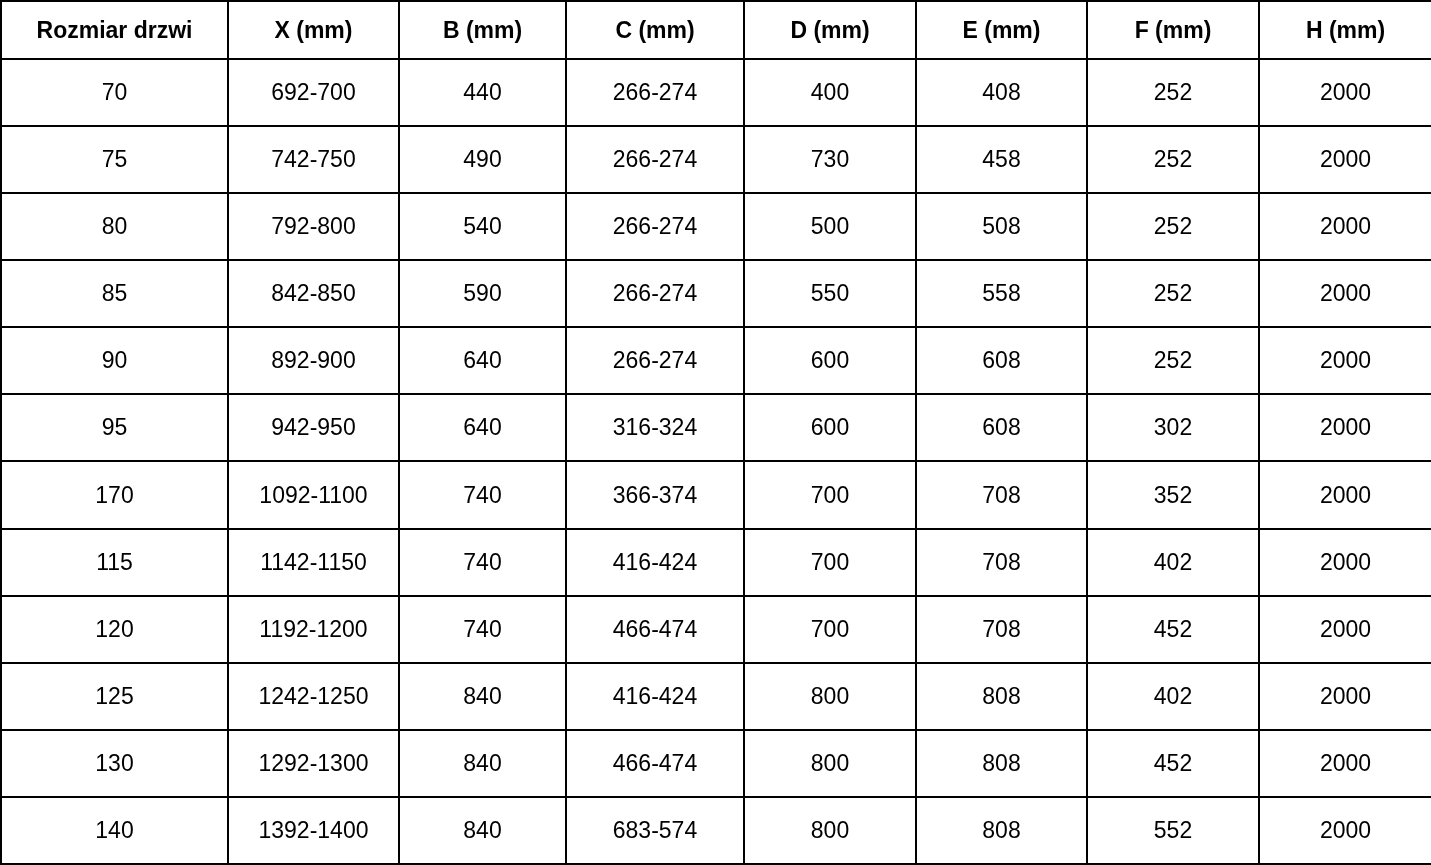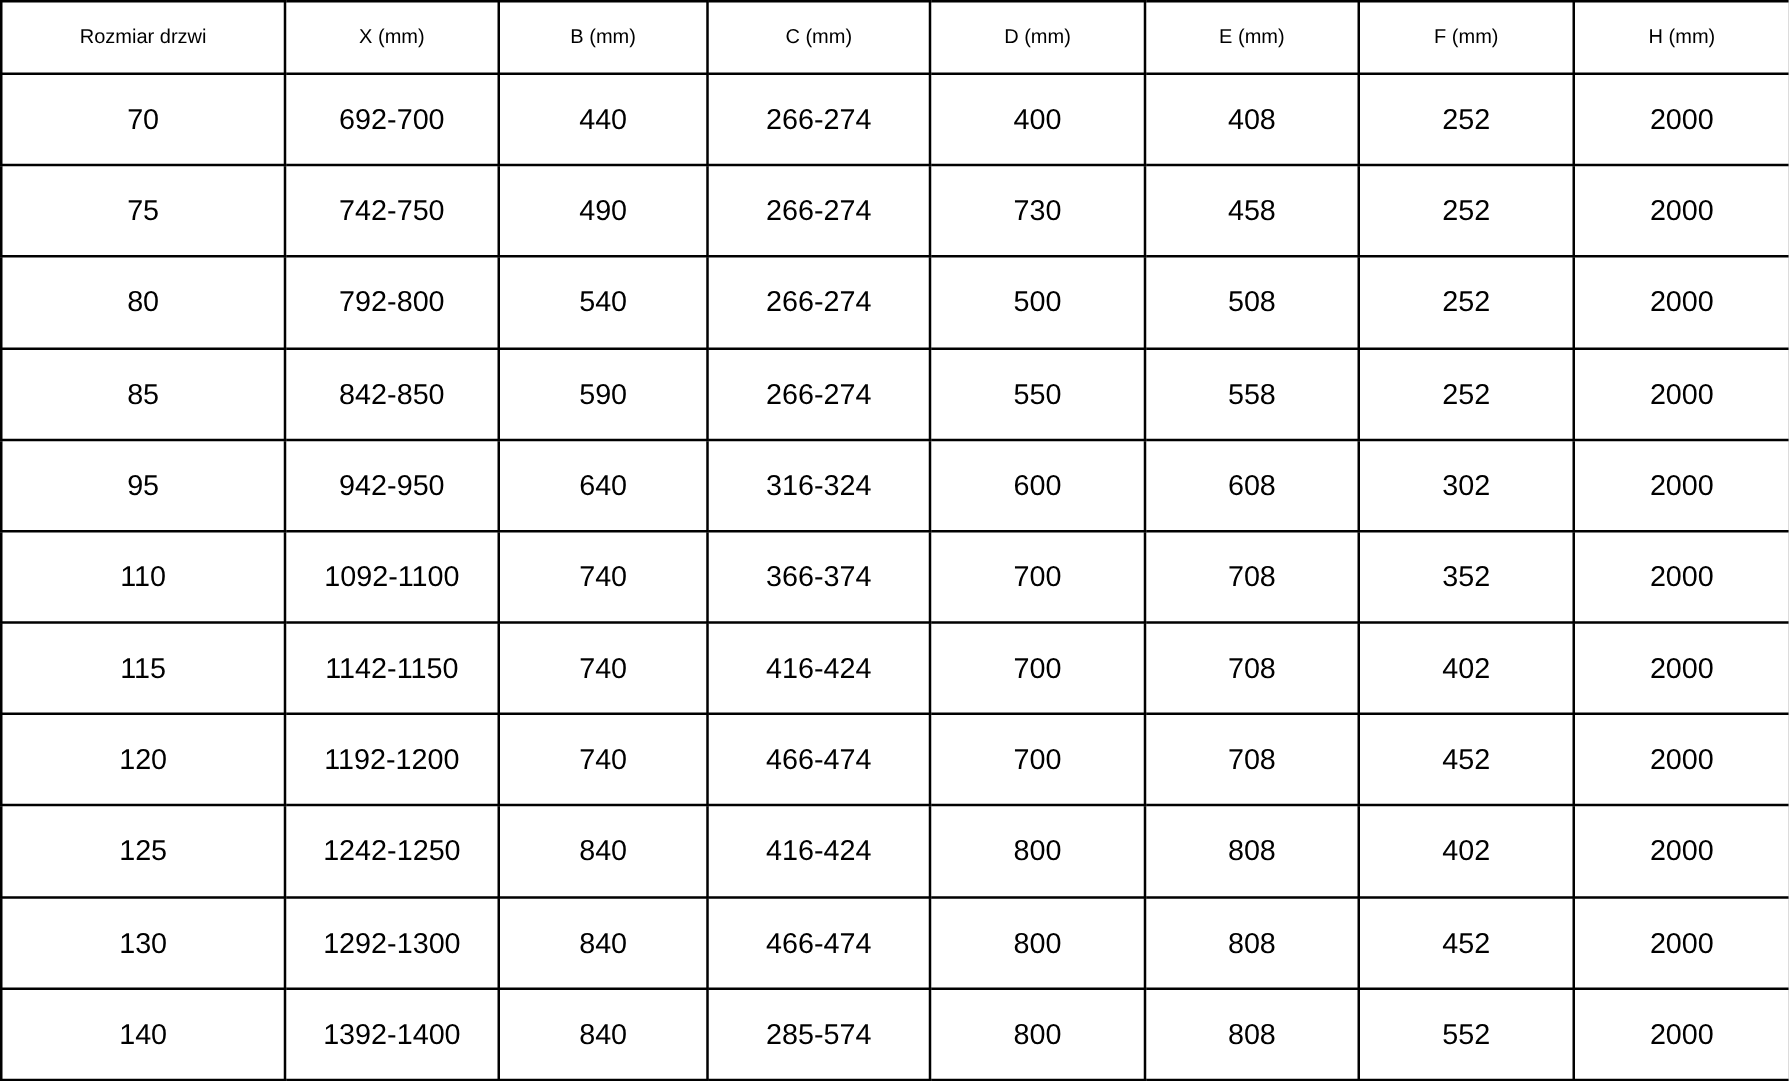--- a/index.html
+++ b/index.html
@@ -24,22 +24,22 @@
   table.dim-table th,
   table.dim-table td {
     border: 2px solid #000000;
     text-align: center;
     vertical-align: middle;
     padding: 0;
     overflow: hidden;
     white-space: nowrap;
   }
   table.dim-table th {
-    font-size: 16px;
-    font-weight: normal;
+    font-size: 23px;
+    font-weight: bold;
     height: 56px;
   }
   table.dim-table td {
     font-size: 23px;
     font-weight: normal;
   }
 </style>
 </head>
 <body>
 
@@ -102,31 +102,41 @@
           <td>85</td>
           <td>842-850</td>
           <td>590</td>
           <td>266-274</td>
           <td>550</td>
           <td>558</td>
           <td>252</td>
           <td>2000</td>
         </tr>
         <tr>
+          <td>90</td>
+          <td>892-900</td>
+          <td>640</td>
+          <td>266-274</td>
+          <td>600</td>
+          <td>608</td>
+          <td>252</td>
+          <td>2000</td>
+        </tr>
+        <tr>
           <td>95</td>
           <td>942-950</td>
           <td>640</td>
           <td>316-324</td>
           <td>600</td>
           <td>608</td>
           <td>302</td>
           <td>2000</td>
         </tr>
         <tr>
-          <td>110</td>
+          <td>170</td>
           <td>1092-1100</td>
           <td>740</td>
           <td>366-374</td>
           <td>700</td>
           <td>708</td>
           <td>352</td>
           <td>2000</td>
         </tr>
         <tr>
           <td>115</td>
@@ -165,21 +175,21 @@
           <td>466-474</td>
           <td>800</td>
           <td>808</td>
           <td>452</td>
           <td>2000</td>
         </tr>
         <tr>
           <td>140</td>
           <td>1392-1400</td>
           <td>840</td>
-          <td>285-574</td>
+          <td>683-574</td>
           <td>800</td>
           <td>808</td>
           <td>552</td>
           <td>2000</td>
         </tr>
       </tbody>
   </table>
 </div>
 
 </body></html>

